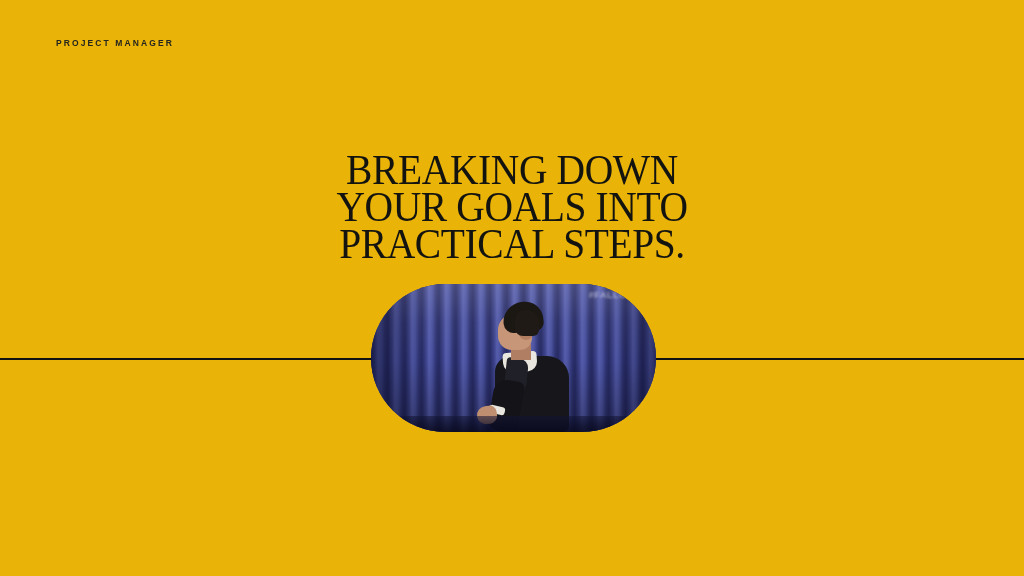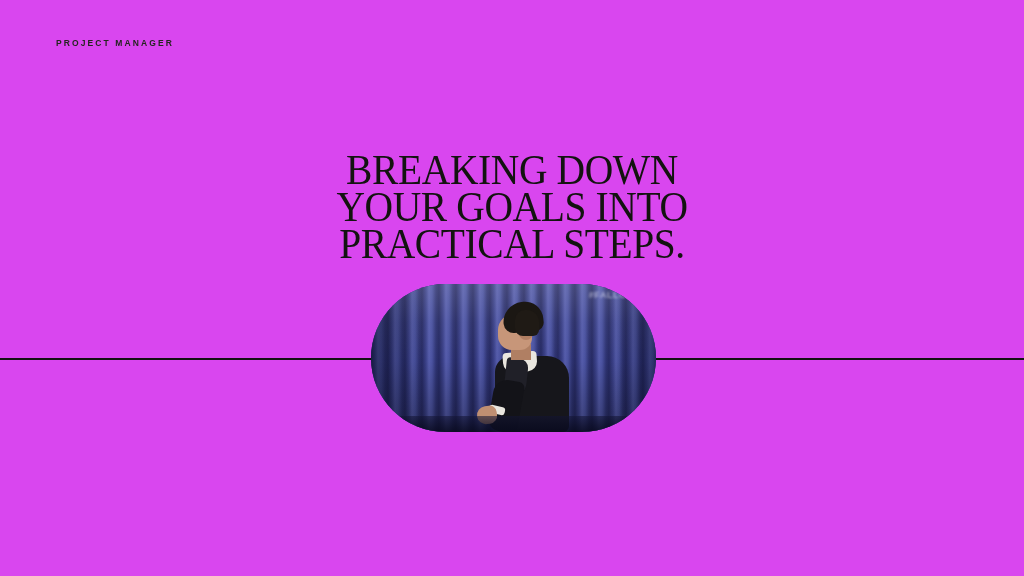--- a/index.html
+++ b/index.html
@@ -8,21 +8,21 @@
     background: #8f9189;
   }
   body {
     font-family: "Liberation Sans", sans-serif;
   }
   #slide {
     position: relative;
     width: 1024px;
     height: 576px;
     overflow: hidden;
-    background: #d946ef;
+    background: #eab308;
   }
 
   
   .eyebrow {
     position: absolute;
     left: 56px;
     top: 38px;
     font-family: "Liberation Sans", sans-serif;
     font-size: 8.5px;
     font-weight: 700;

